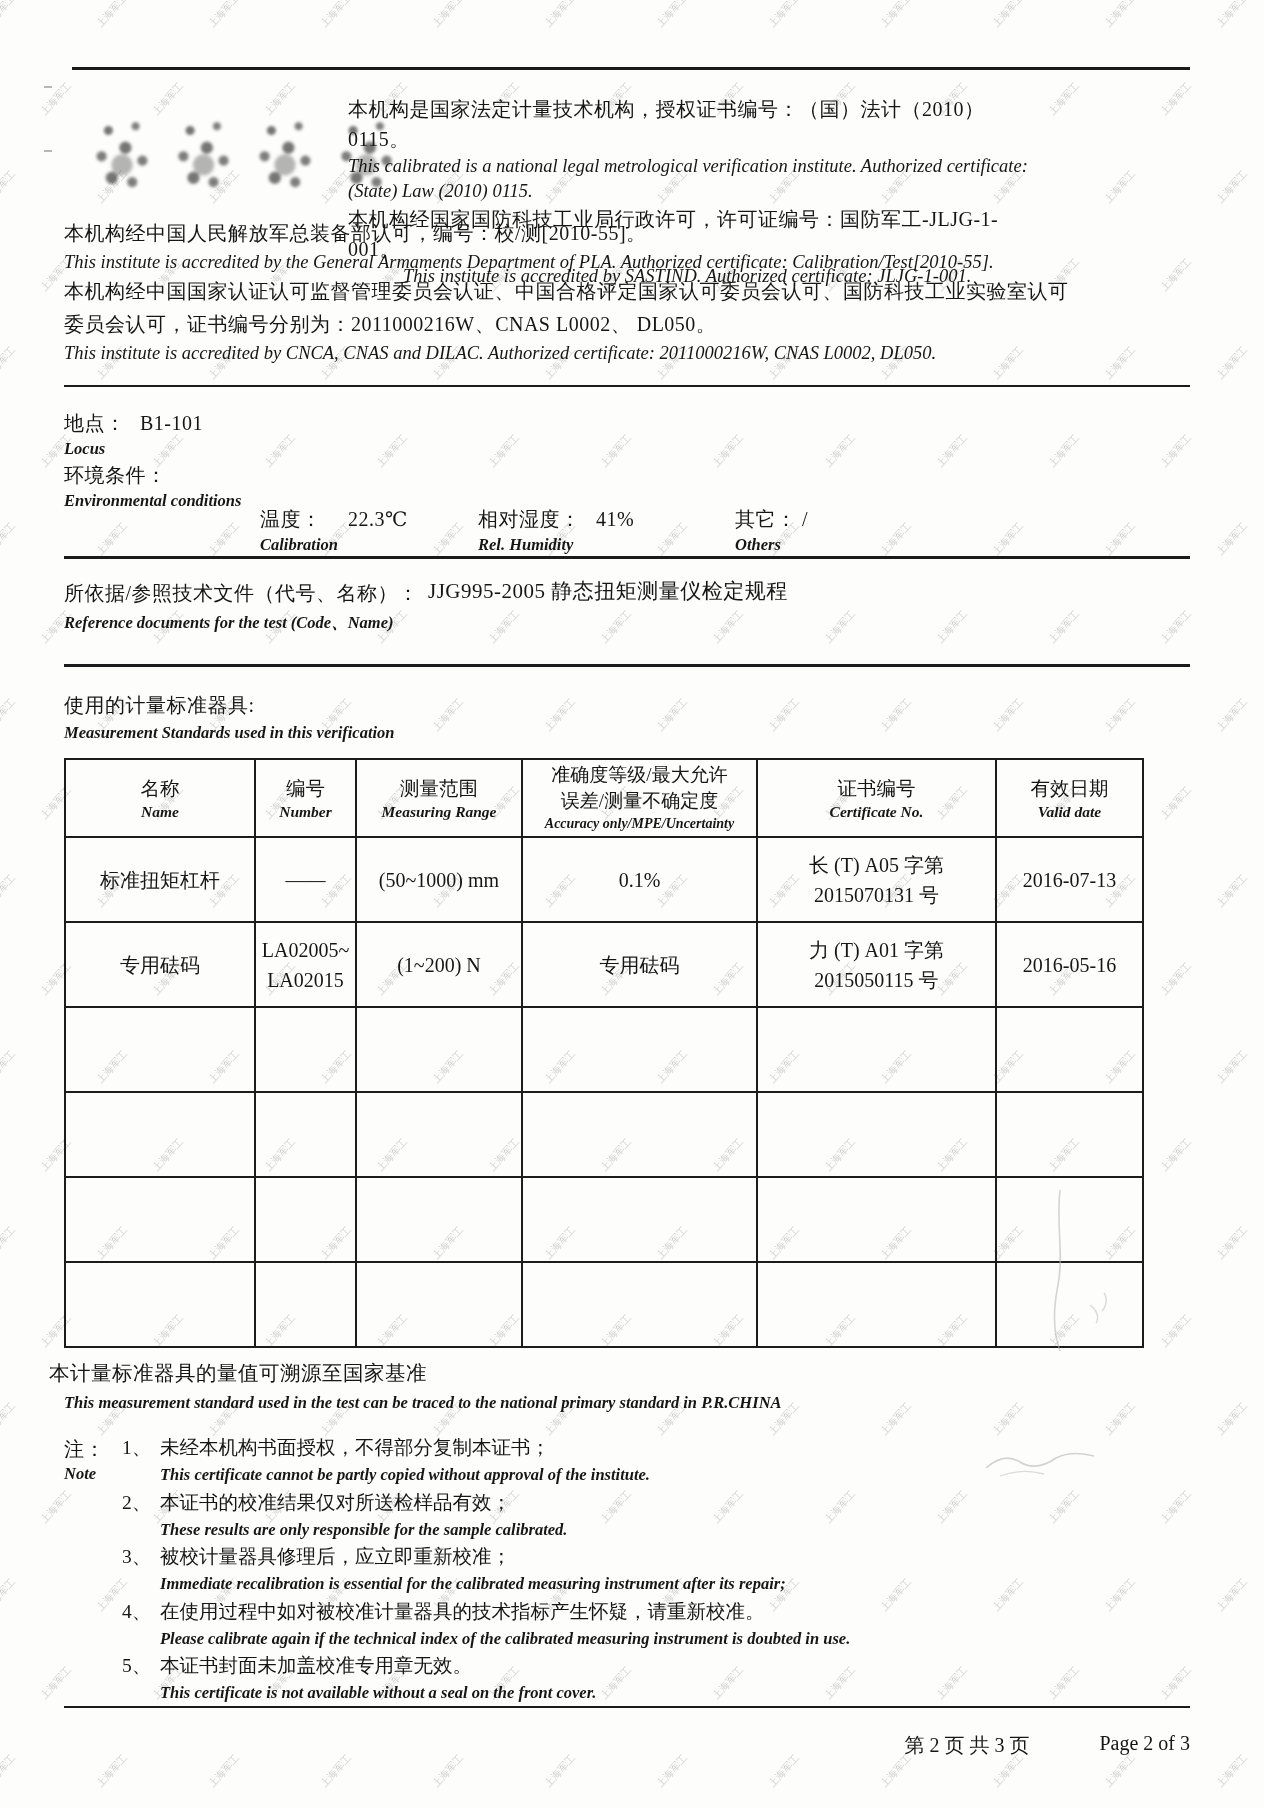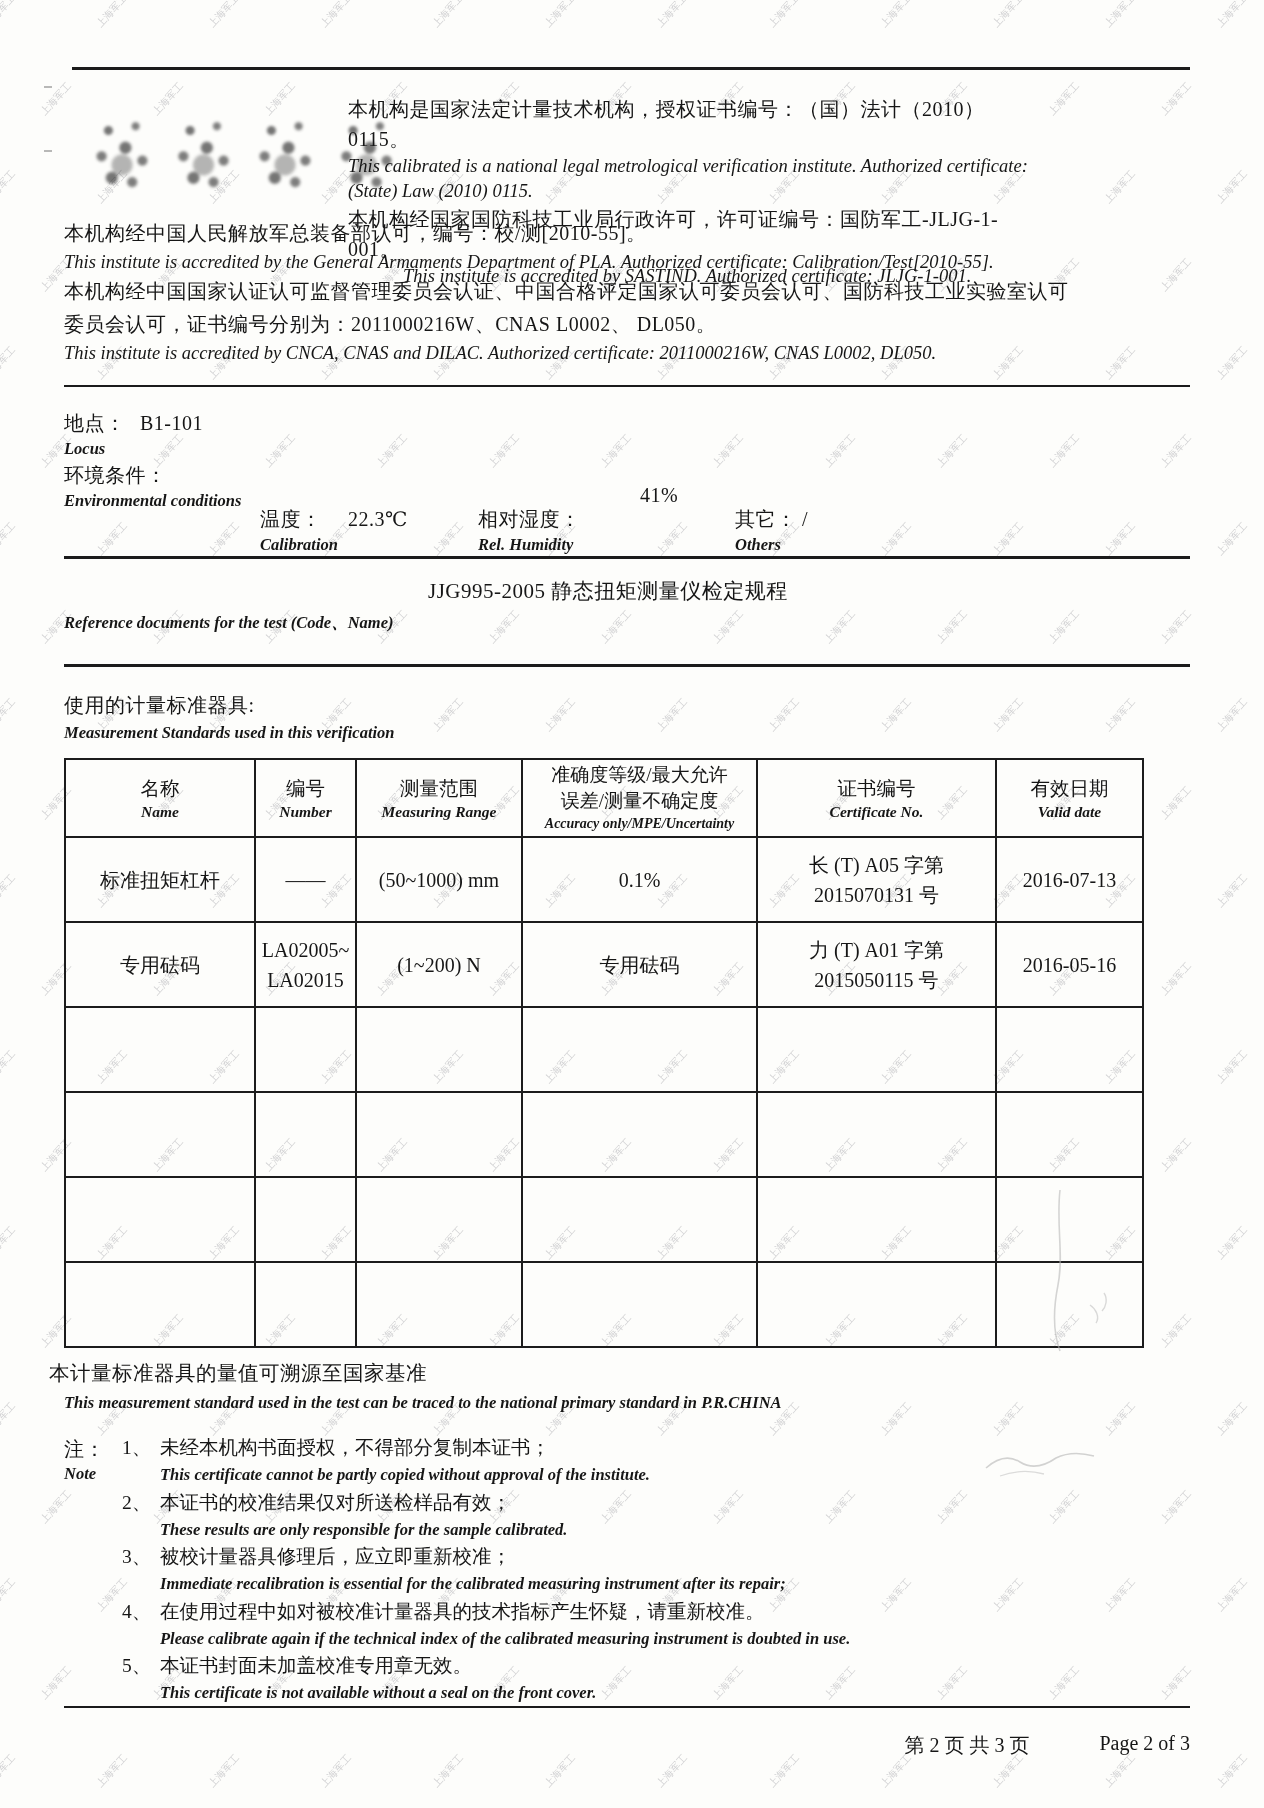--- a/index.html
+++ b/index.html
@@ -60,21 +60,21 @@
   
   .loc-label{left:64px;top:408px;}
   .loc-value{left:140px;top:408px;}
   .loc-en{left:64px;top:438px;}
   .env-label{left:64px;top:460px;}
   .env-en{left:64px;top:490px;}
   .env-temp-l{left:260px;top:504px;}
   .env-temp-v{left:348px;top:504px;}
   .env-temp-e{left:260px;top:534px;}
   .env-hum-l{left:478px;top:504px;}
-  .env-hum-v{left:596px;top:480px;margin-left:44px;}
+  .env-hum-v{left:596px;top:504px;}
   .env-hum-e{left:478px;top:534px;}
   .env-oth-l{left:735px;top:504px;}
   .env-oth-v{left:802px;top:504px;}
   .env-oth-e{left:735px;top:534px;}
 
   
   .ref-label{left:64px;top:578px;}
   .ref-value{left:428px;top:576px;font-size:21px;}
   .ref-en{left:64px;top:612px;}
 
@@ -419,20 +419,21 @@
     <div class="abs cn env-hum-l">相对湿度：</div>
     <div class="abs cn env-hum-v">41%</div>
     <div class="abs en-b env-hum-e">Rel. Humidity</div>
 
     <div class="abs cn env-oth-l">其它：</div>
     <div class="abs cn env-oth-v">/</div>
     <div class="abs en-b env-oth-e">Others</div>
 
     <div class="abs rule" style="top:556px;left:64px;width:1126px;"></div>
 
+    <div class="abs cn ref-label">所依据/参照技术文件（代号、名称）：</div>
     <div class="abs cn ref-value">JJG995-2005 静态扭矩测量仪检定规程</div>
     <div class="abs en-b ref-en">Reference documents for the test (Code、Name)</div>
 
     <div class="abs rule" style="top:664px;left:64px;width:1126px;"></div>
 
     <div class="abs cn std-title">使用的计量标准器具:</div>
     <div class="abs en-b std-en">Measurement Standards used in this verification</div>
 
     <table class="std">
       <colgroup>

